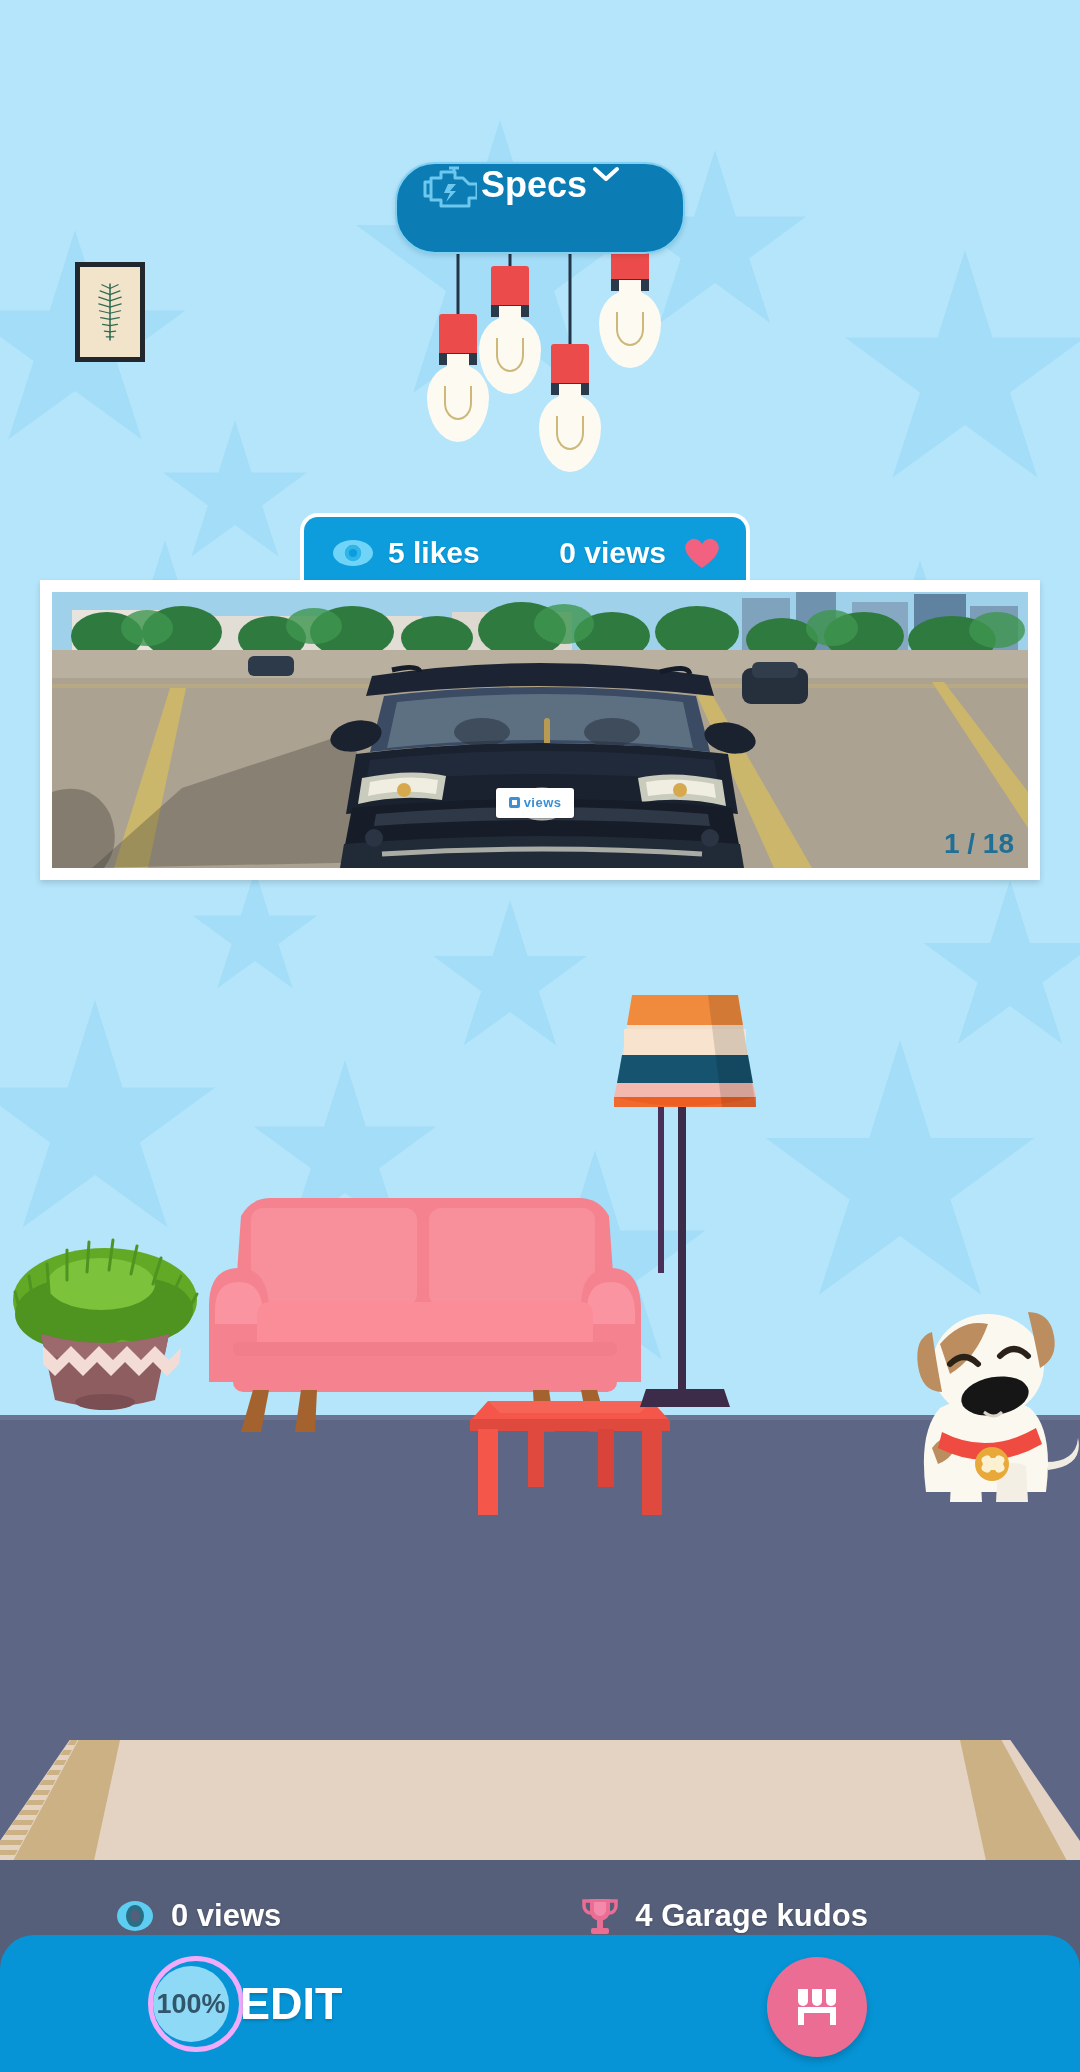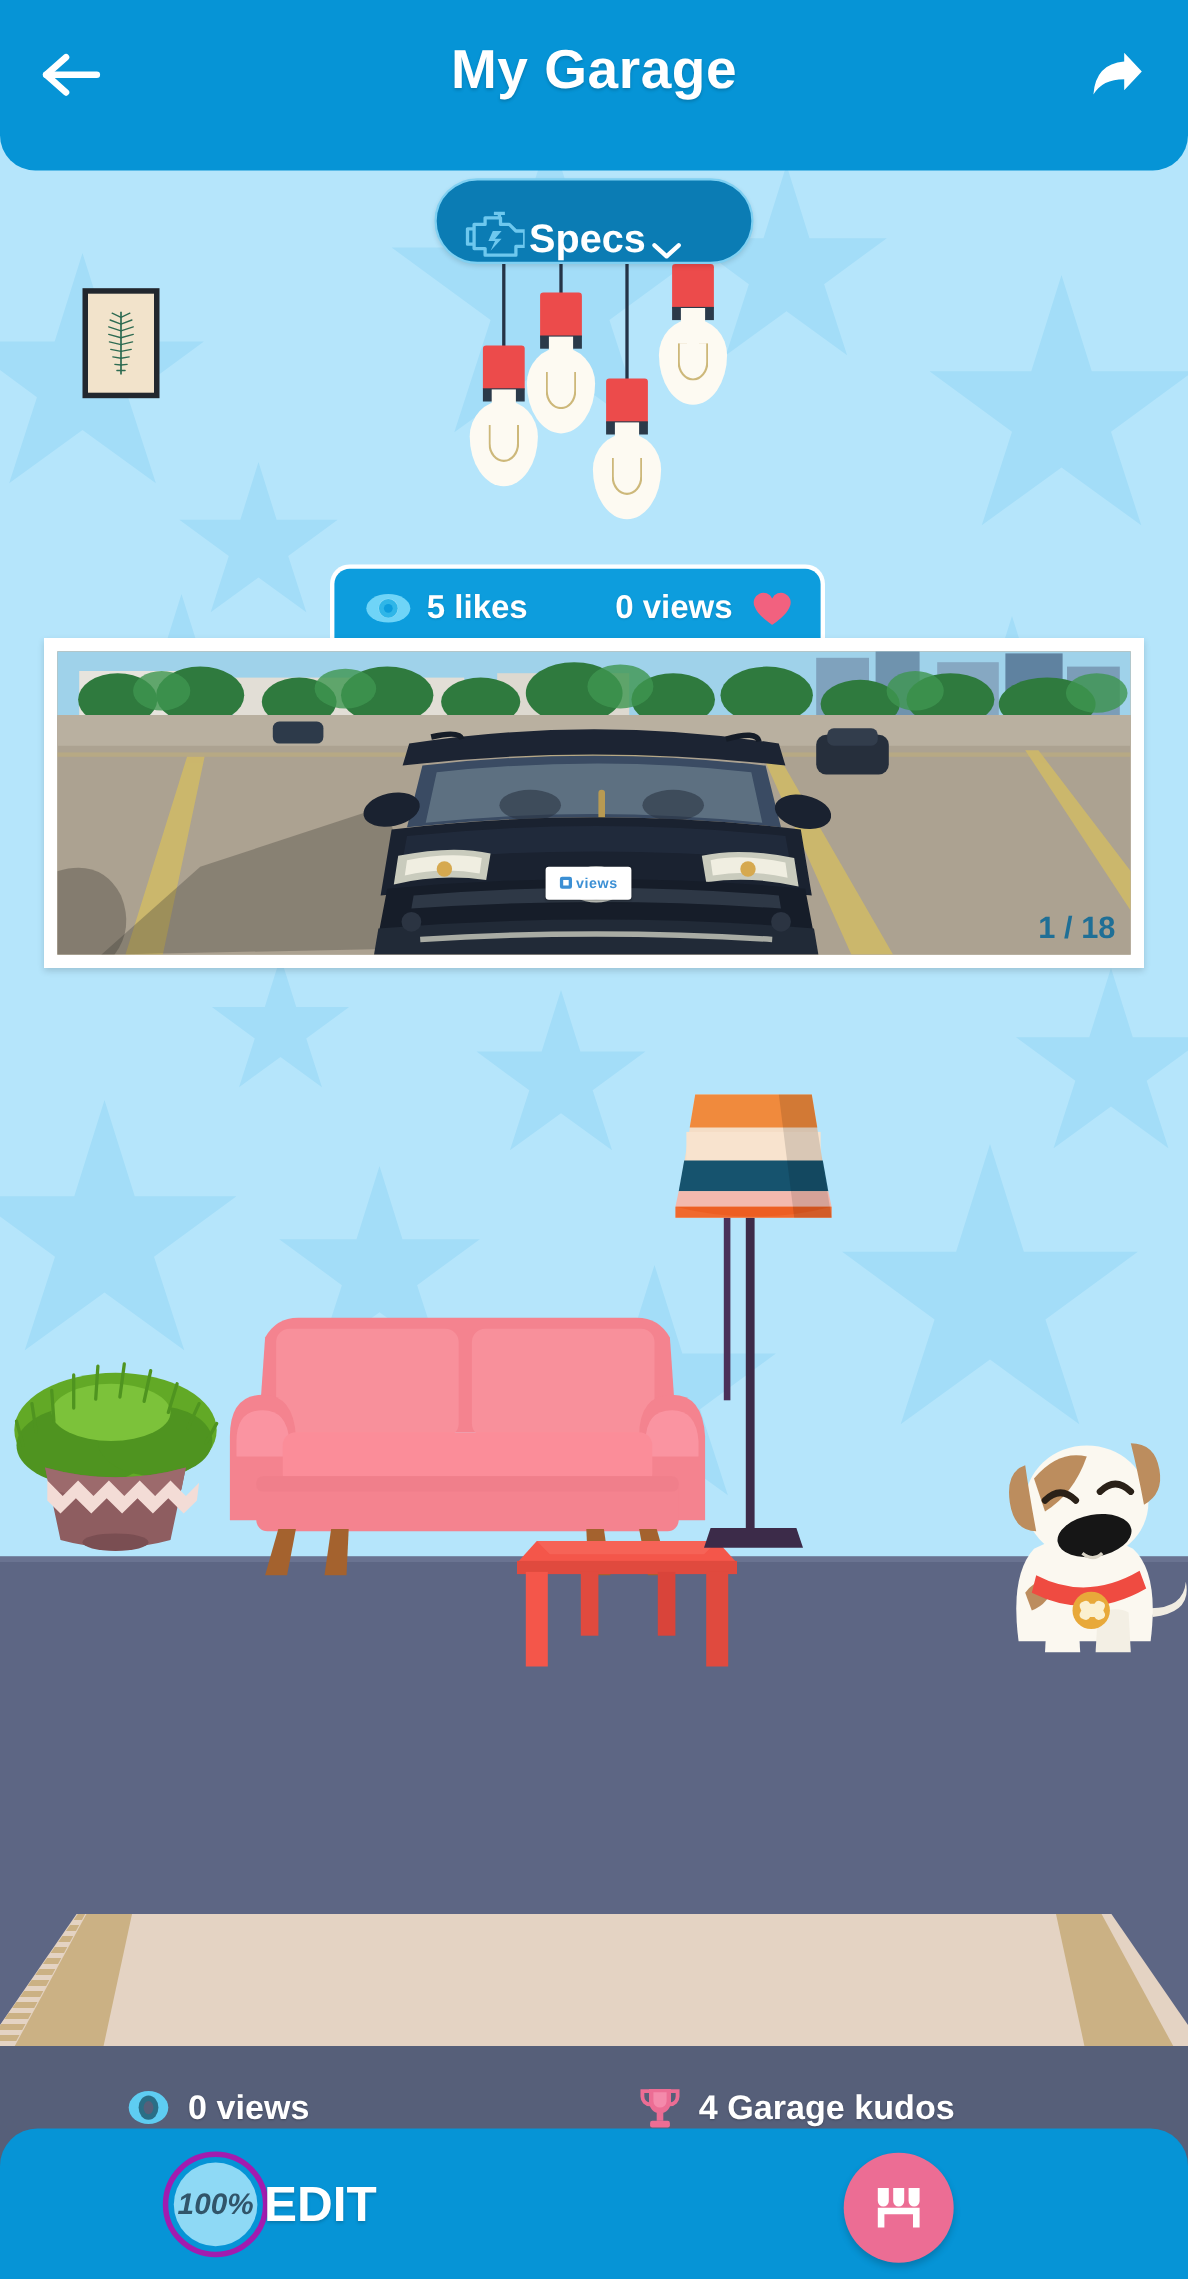--- a/index.html
+++ b/index.html
@@ -86,26 +86,26 @@
   }
   .share-btn {
     position:absolute; right:30px; top:32px; width:72px; height:72px;
     display:flex; align-items:center; justify-content:center;
     cursor:pointer;
   }
 
   
   .specs-pill {
     position:absolute; left:50%; transform:translateX(-50%); top:162px;
-    height:78px;
+    height:92px;
     min-width:290px;
     background:#0b7cb4;
     border-radius:40px;
     border:2px solid #7fd0f2;
-    display:flex; align-items:flex-end;
+    display:flex; align-items:flex-start;
     padding:0 26px 0 22px;
     gap:4px;
     z-index:31;
     cursor:pointer;
     box-shadow:0 2px 5px rgba(0,0,0,.12);
   }
   .specs-label {
     color:#ffffff;
     font-size:36px;
     font-weight:bold;
@@ -217,22 +217,22 @@
     border-radius:34px 34px 0 0;
     z-index:25;
   }
   .edit-btn {
     position:absolute; left:148px; top:21px;
     display:flex; align-items:center; gap:0px;
     cursor:pointer;
   }
   .pct-ring {
     width:96px; height:96px; border-radius:50%;
-    border:5px solid #a21caf;
-    display:flex; align-items:center; justify-content:center;font-style:italic;
+    border:5px solid #f0abfc;
+    display:flex; align-items:center; justify-content:flex-start;
   }
   .pct-inner {
     width:76px; height:76px; border-radius:50%;
     background:#8ed9f5;
     display:flex; align-items:center; justify-content:center;
     color:#31556a; font-size:27px; font-weight:bold;
   }
   .edit-label {
     color:#ffffff; font-size:45px; font-weight:bold;
     margin-left:-4px;
@@ -583,34 +583,20 @@
       <ellipse cx="115" cy="116" rx="34" ry="19" fill="#161616" transform="rotate(-10 115 116)"></ellipse>
       <path d="M104 132 q10 8 18 0" stroke="#d9d4c6" stroke-width="3" fill="none"></path>
 
       <path d="M62 152 q46 24 94 -4 l6 16 q-52 30 -104 4 Z" fill="#ef4b41"></path>
 
       <circle cx="112" cy="184" r="17" fill="#e8a93a"></circle>
       <path d="M103 184 q-4 -6 2 -8 q4 -2 6 2 h4 q2 -4 6 -2 q6 2 2 8 q4 6 -2 8 q-4 2 -6 -2 h-4 q-2 4 -6 2 q-6 -2 -2 -8 Z" fill="#fbf0cf"></path>
     </svg>
   </div>
 
-  <div class="header">
-    <div class="back-btn">
-      <svg width="56" height="44" viewBox="0 0 56 44">
-        <path d="M4 22 H50" stroke="#ffffff" stroke-width="6" stroke-linecap="round"></path>
-        <path d="M22 6 L4 22 L22 38" stroke="#ffffff" stroke-width="6" fill="none" stroke-linecap="round" stroke-linejoin="round"></path>
-      </svg>
-    </div>
-    <div class="hdr-title">My Garage</div>
-    <div class="share-btn">
-      <svg width="52" height="48" viewBox="0 0 52 48">
-        <path d="M6 42 q2 -28 28 -30 V4 l16 17 l-16 17 v-10 q-20 0 -28 14 Z" fill="#ffffff"></path>
-      </svg>
-    </div>
-  </div>
 
   <div class="specs-pill">
     <svg width="58" height="48" viewBox="0 0 58 48">
       <g fill="none" stroke="#6ec8ee" stroke-width="3" stroke-linejoin="round">
         <path d="M12 18 H6 v14 h6"></path>
         <path d="M12 14 h10 V8 h14 v6 h8 l6 6 h8 v14 h-8 v8 H22 v-6 h-10 Z"></path>
         <path d="M30 4 h10"></path>
         <path d="M35 4 v4"></path>
       </g>
       <path d="M29 20 l8 0 l-6 7 h6 l-10 11 l4 -9 h-6 Z" fill="#6ec8ee"></path>

